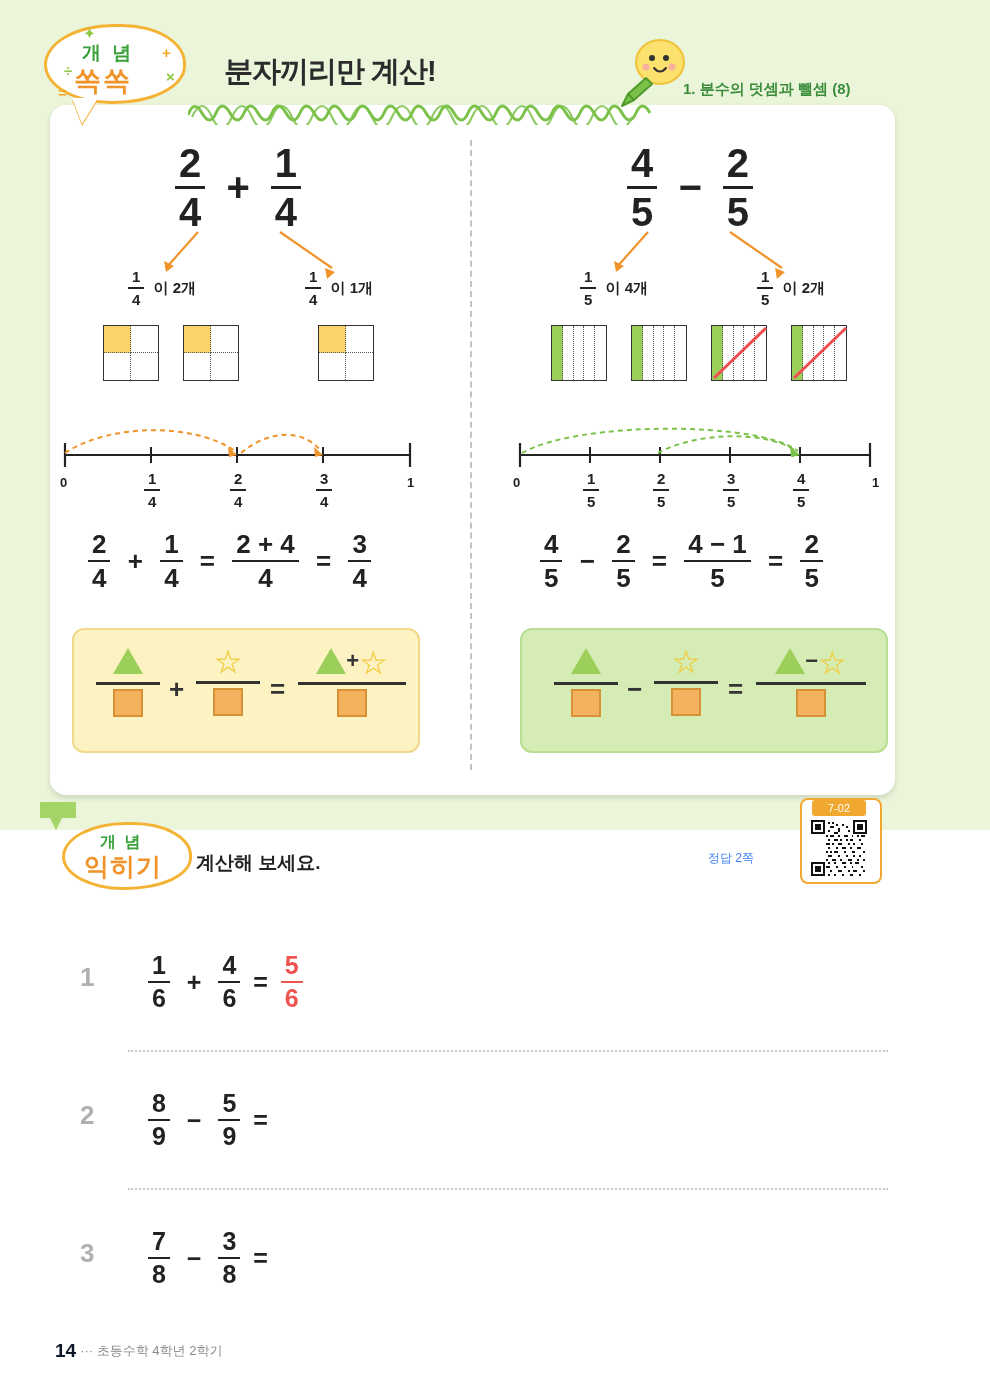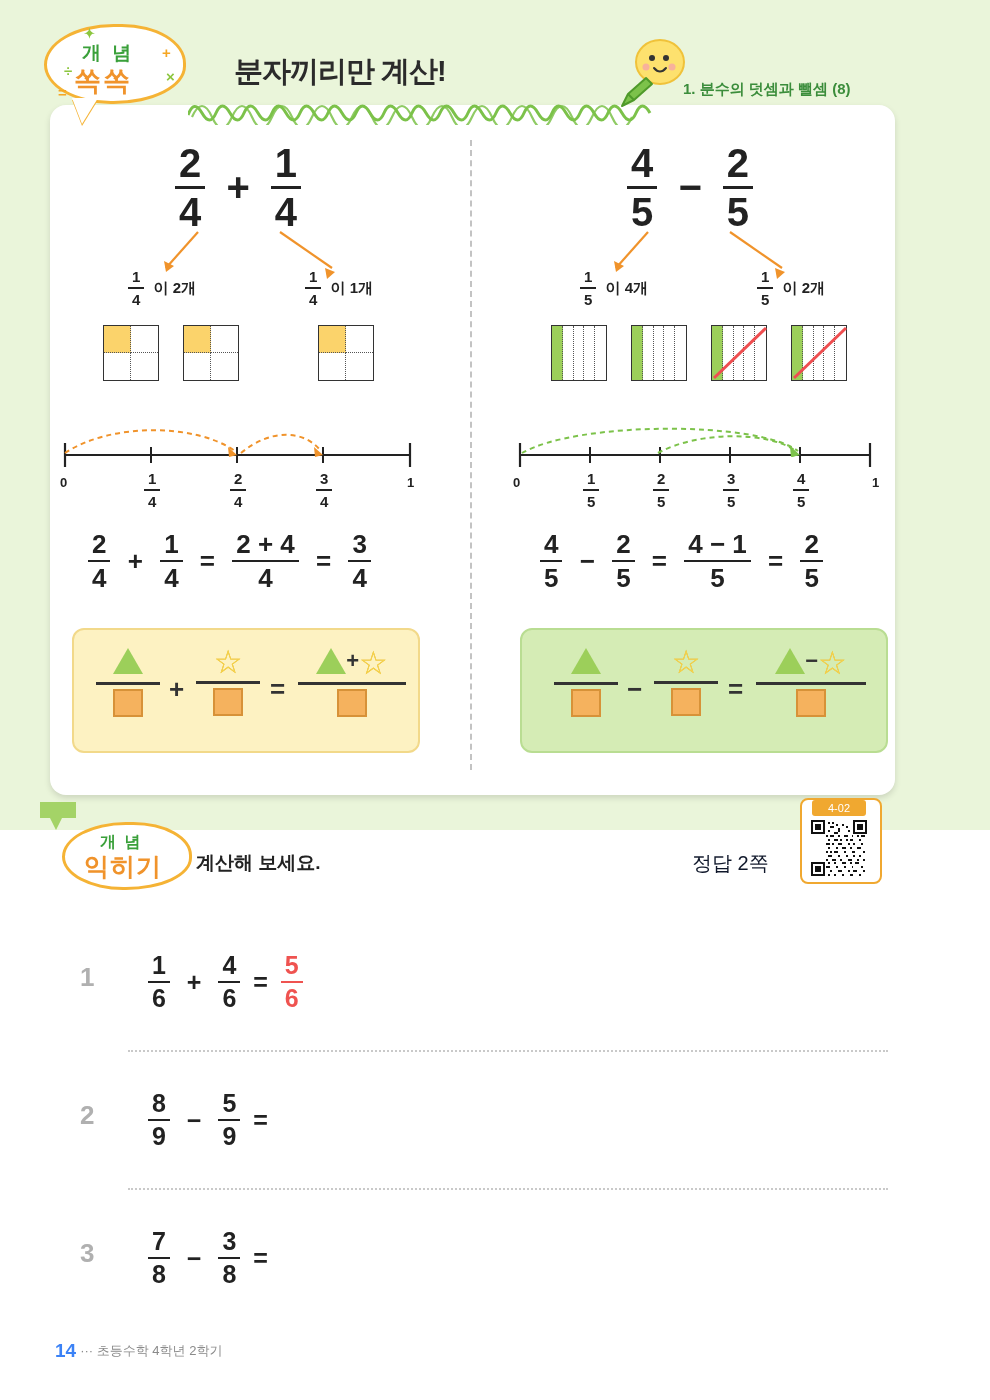--- a/index.html
+++ b/index.html
@@ -88,21 +88,21 @@
   }
   .sym-div { left: 28px; top: 44px; }
   .sym-plus { left: 126px; top: 26px; color:#f5a623; }
   .sym-times { left: 130px; top: 50px; color:#8cc63f; }
   .sym-eq { left: 22px; top: 66px; color:#f5a623; }
   .sym-star { left: 48px; top: 8px; color:#8cc63f; font-size: 13px; }
 
   
   .main-title {
     position: absolute;
-    left: 234px; top: 52px;
+    left: 224px; top: 52px;
     font-size: 29px;
     font-weight: bold;
     color: #2b2b2b;
     letter-spacing: -1px;
   }
   
   .chapter {
     position: absolute;
     left: 683px; top: 80px;
     font-size: 15px;
@@ -288,23 +288,23 @@
   }
   .practice-instr {
     position: absolute;
     left: 196px; top: 850px;
     font-size: 19px;
     font-weight: bold;
     color: #222;
   }
   .answer-note {
     position: absolute;
-    left: 692px; top: 850px;
-    font-size: 20px;
-    color: #0f172a;
+    left: 708px; top: 850px;
+    font-size: 12px;
+    color: #3b82f6;
   }
   .qr-box {
     position: absolute;
     left: 800px; top: 798px;
     width: 78px; height: 82px;
     background: #fff;
     border: 2px solid #f0a830;
     border-radius: 8px;
   }
   .qr-label {
@@ -350,21 +350,21 @@
 
   
   .footer {
     position: absolute;
     left: 55px; top: 1340px;
     font-size: 13px;
     color: #8a8a8a;
   }
   .footer .pg {
     font-size: 19px;
-    color: #3b82f6;
+    color: #0f172a;
     font-weight: bold;
     vertical-align: -2px;
     padding-right: 4px;
   }
   .nl-label { position:absolute; font-size: 13px; font-weight: bold; color:#222; }
 </style>
 </head>
 <body>
 
 <div class="page">
@@ -719,21 +719,21 @@
   <div class="bubble2">
     <div class="bubble2-blob"></div>
     <div class="bubble2-t1">개 념</div>
     <div class="bubble2-t2">익히기</div>
   </div>
 
   <div class="practice-instr">계산해 보세요.</div>
   <div class="answer-note">정답 2쪽</div>
 
   <div class="qr-box"></div>
-  <div class="qr-label">4-02</div>
+  <div class="qr-label">7-02</div>
   <svg class="qr-code" viewBox="0 0 29 29" shape-rendering="crispEdges">
     <rect width="29" height="29" fill="#fff"></rect>
     <g fill="#111">
       <rect x="0" y="0" width="7" height="1"></rect>
         <rect x="0" y="6" width="7" height="1"></rect>
       <rect x="0" y="0" width="1" height="7"></rect>
         <rect x="6" y="0" width="1" height="7"></rect>
       <rect x="2" y="2" width="3" height="3"></rect>
       <rect x="22" y="0" width="7" height="1"></rect>
         <rect x="22" y="6" width="7" height="1"></rect>

